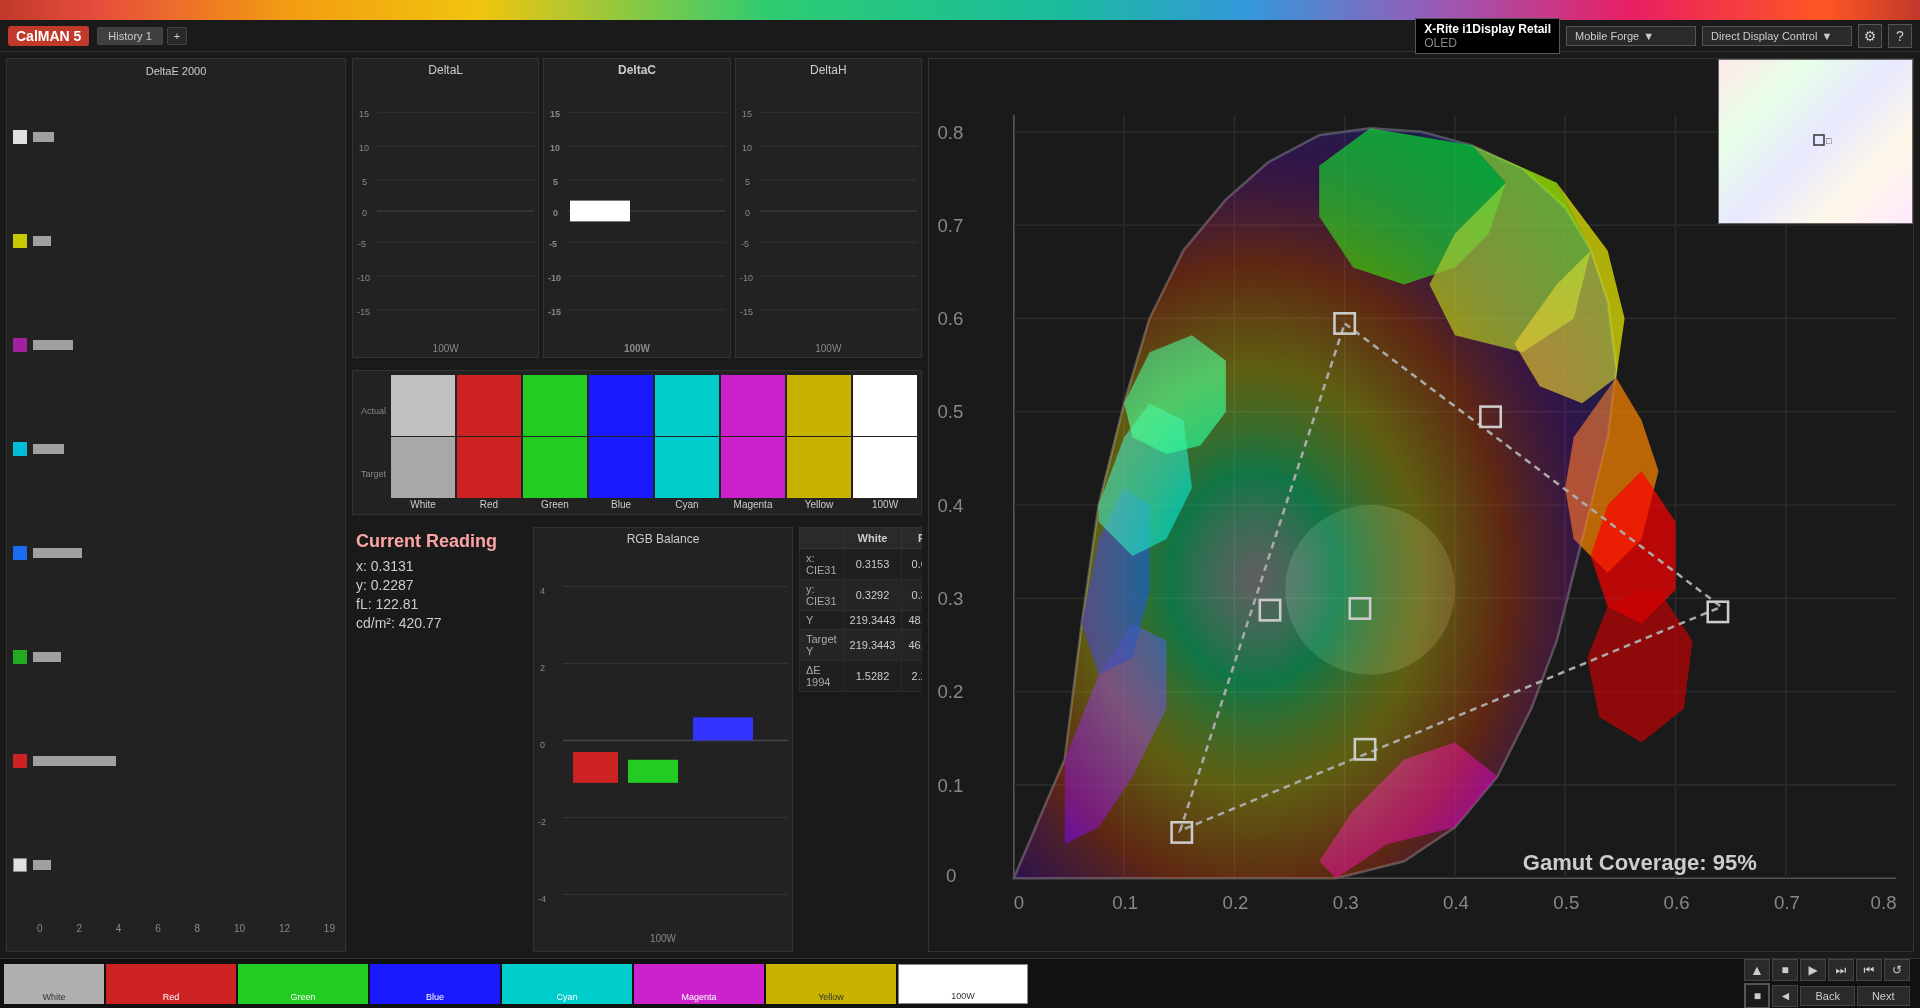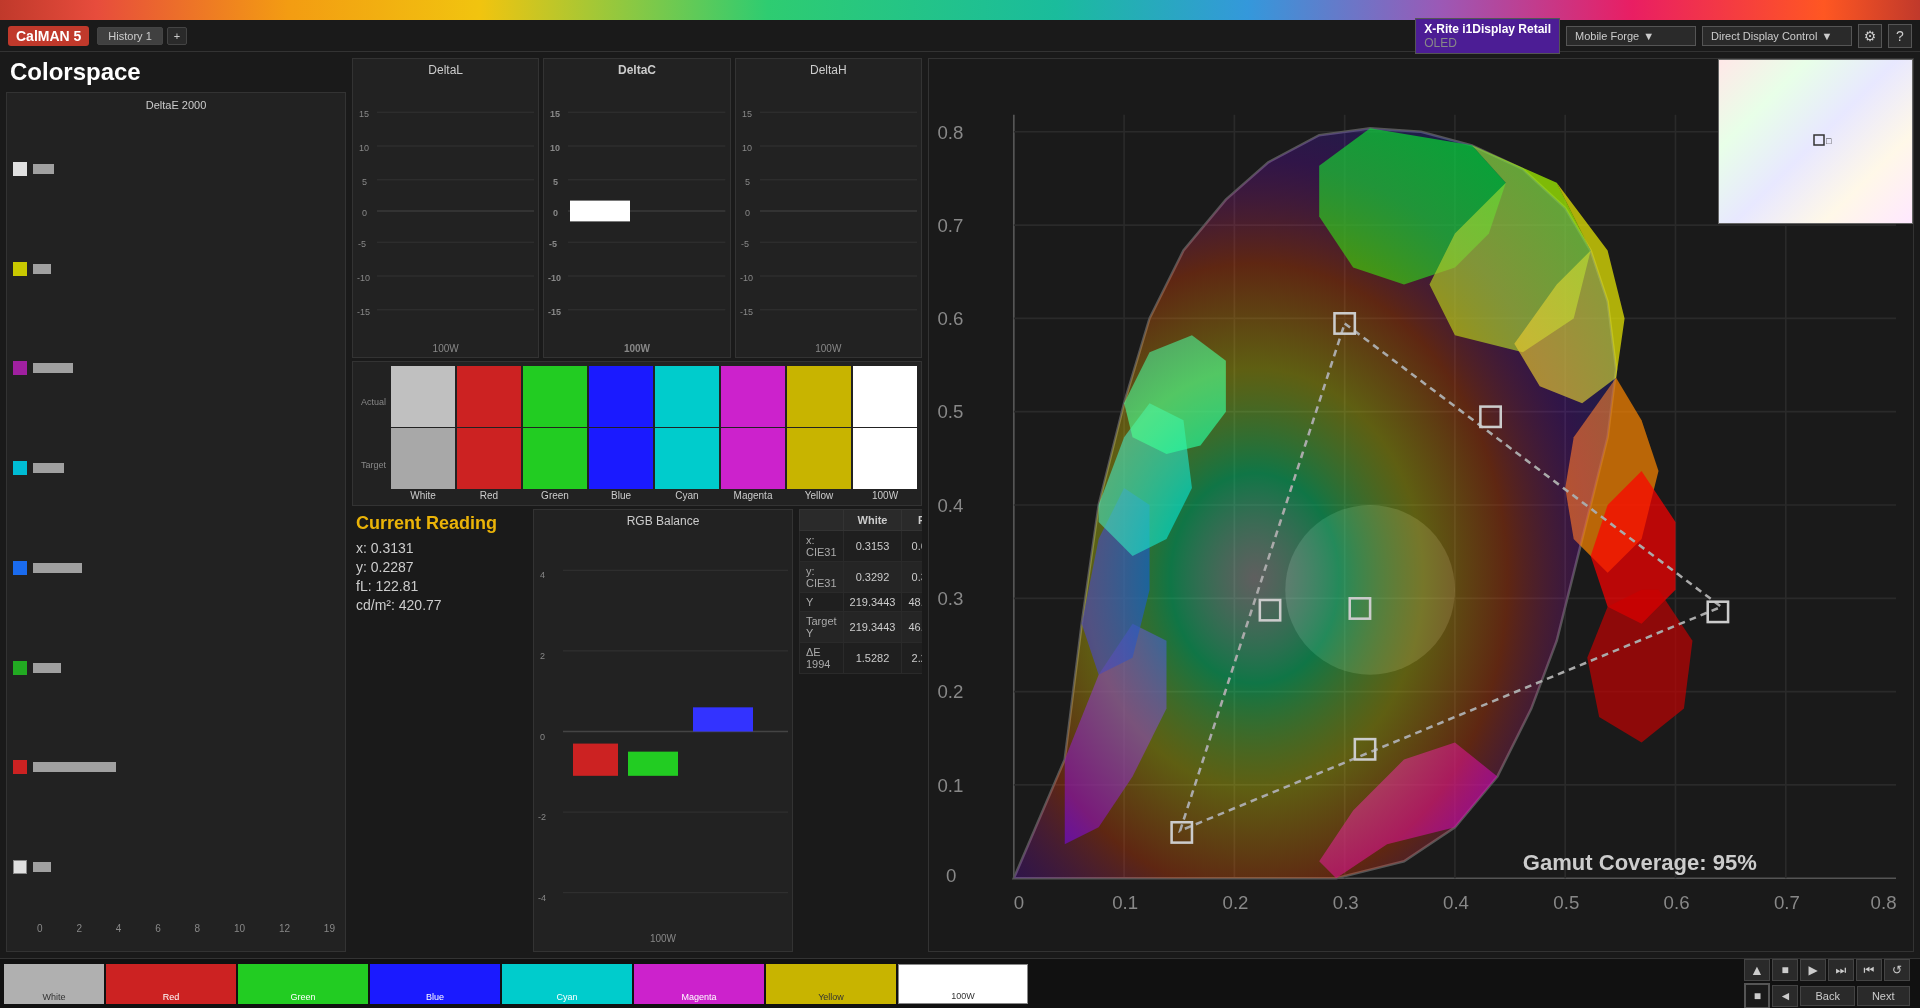--- a/index.html
+++ b/index.html
@@ -66,21 +66,21 @@
     }
 
     #toolbar-right {
       margin-left: auto;
       display: flex;
       align-items: center;
       gap: 6px;
     }
 
     .device-selector {
-      background: #4c1d95;
+      background: #000000;
       border: 1px solid #555;
       color: #ccc;
       padding: 3px 8px;
       font-size: 11px;
       display: flex;
       flex-direction: column;
       cursor: pointer;
       min-width: 140px;
     }
 
@@ -234,21 +234,20 @@
       <span>▼</span>
     </div>
     <div class="icon-btn">⚙</div>
     <div class="icon-btn">?</div>
   </div>
 </div>
 
 <div style="display:flex; height: calc(1008px - 52px - 50px); padding: 6px; gap: 6px;">
 
   <div id="left-panel">
-    <div id="colorspace-title">Colorspace</div>
 
     <div id="deltae-chart" style="background:#222; border:1px solid #333; padding:6px; flex:1; position:relative;">
       <div id="deltae-title" style="text-align:center; font-size:11px; color:#ccc; margin-bottom:4px;">DeltaE 2000</div>
       <div style="display:flex; height: calc(100% - 40px); position:relative;">
 
         <div style="display:flex; flex-direction:column; justify-content:space-around; padding:4px 0; width:20px;">
           <div style="width:14px; height:14px; background:#e0e0e0;"></div>
           <div style="width:14px; height:14px; background:#c8c800;"></div>
           <div style="width:14px; height:14px; background:#a020a0;"></div>
           <div style="width:14px; height:14px; background:#00bcd4;"></div>
@@ -276,21 +275,21 @@
         <span>4</span>
         <span>6</span>
         <span>8</span>
         <span>10</span>
         <span>12</span>
         <span>19</span>
       </div>
     </div>
   </div>
 
-  <div style="display:flex; flex-direction:column; gap:3px; width:570px;">
+  <div style="display:flex; flex-direction:column; gap:12px; width:570px;">
 
     <div style="display:flex; gap:4px; height:300px;">
 
       <div style="flex:1; background:#222; border:1px solid #333; padding:4px; position:relative;">
         <div style="text-align:center; color:#ccc; font-size:12px;">DeltaL</div>
         <div style="position:relative; height:calc(100% - 30px); margin-top:4px;">
           <svg width="100%" height="100%">
             <line x1="20" y1="12%" x2="100%" y2="12%" stroke="#333" stroke-width="1"></line>
             <line x1="20" y1="25%" x2="100%" y2="25%" stroke="#333" stroke-width="1"></line>
             <line x1="20" y1="38%" x2="100%" y2="38%" stroke="#333" stroke-width="1"></line>
@@ -406,21 +405,21 @@
           <div style="flex:1; width:100%; background:#ffffff;"></div>
           <div style="flex:1; width:100%; background:#ffffff;"></div>
           <span style="font-size:10px; color:#ccc;">100W</span>
         </div>
       </div>
     </div>
 
     <div style="display:flex; gap:6px; flex:1;">
 
       <div style="width:175px; padding:4px;">
-        <div style="font-size:18px; color:#eab308; font-weight:bold; margin-bottom:6px;">Current Reading</div>
+        <div style="font-size:18px; color:#fca5a5; font-weight:bold; margin-bottom:6px;">Current Reading</div>
         <div style="font-size:14px; color:#ccc; margin:3px 0;">x: 0.3131</div>
         <div style="font-size:14px; color:#ccc; margin:3px 0;">y: 0.2287</div>
         <div style="font-size:14px; color:#ccc; margin:3px 0;">fL: 122.81</div>
         <div style="font-size:14px; color:#ccc; margin:3px 0;">cd/m²: 420.77</div>
       </div>
 
       <div style="width:260px; background:#222; border:1px solid #333; padding:4px;">
         <div style="text-align:center; color:#ccc; font-size:12px; margin-bottom:2px;">RGB Balance</div>
         <div style="position:relative; height:calc(100% - 30px);">
           <svg width="100%" height="100%">

